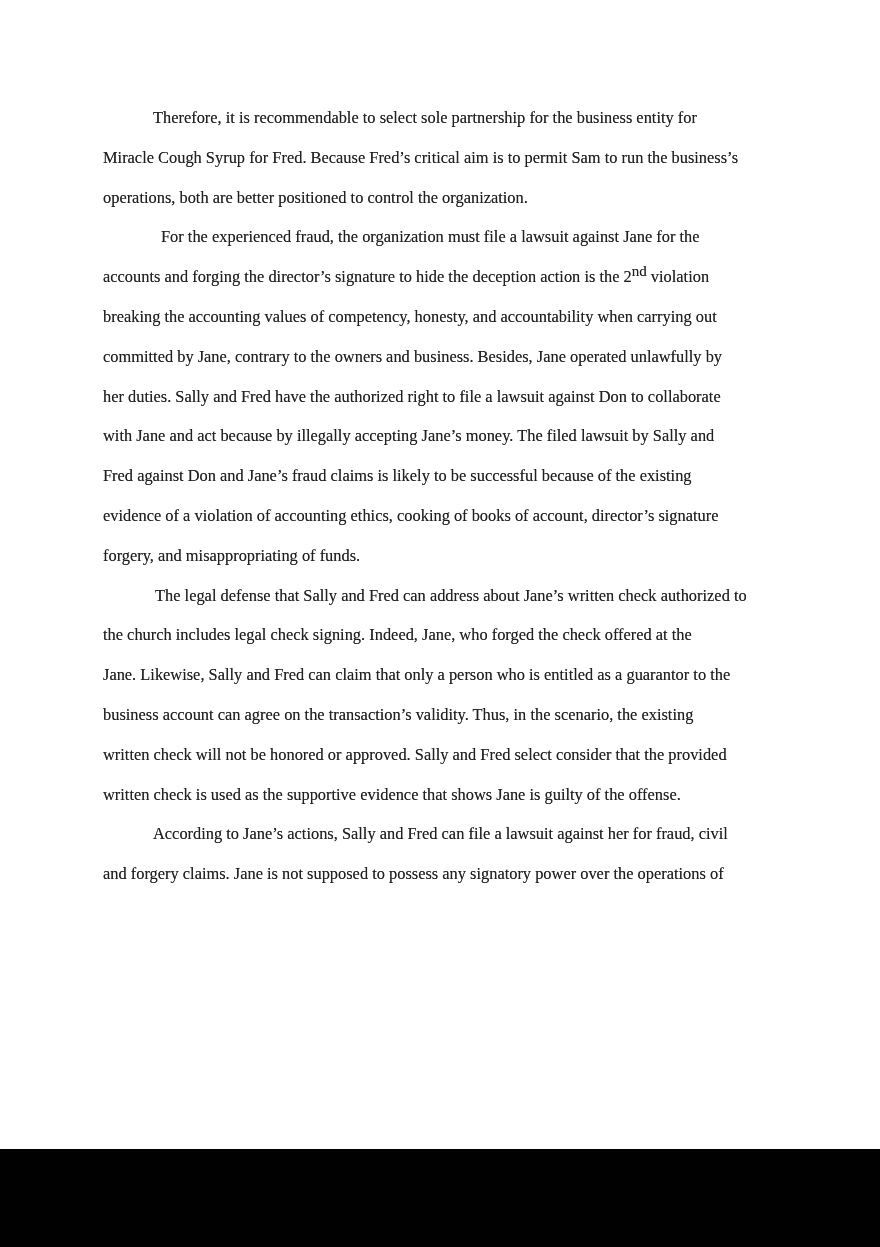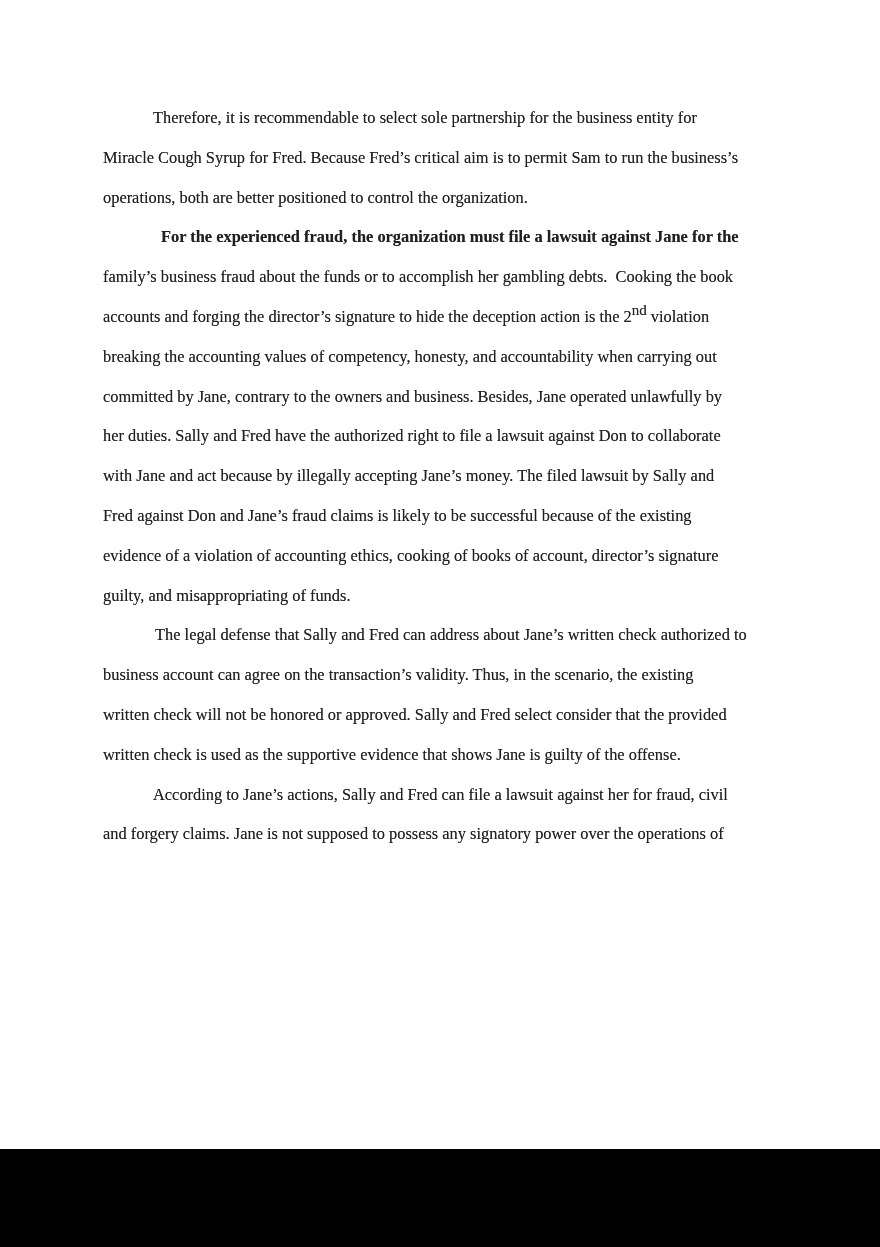--- a/index.html
+++ b/index.html
@@ -56,33 +56,34 @@
 <body>
 
 <div class="page">
   <div class="essay" id="essay" style="color: rgb(32, 32, 32);">
       <div class="paragraph">
         <div class="text-line" style="padding-left: 50px;">Therefore, it is recommendable to select sole partnership for the business entity for</div>
         <div class="text-line">Miracle Cough Syrup for Fred. Because Fred’s critical aim is to permit Sam to run the business’s</div>
         <div class="text-line">operations, both are better positioned to control the organization.</div>
       </div>
       <div class="paragraph">
-        <div class="text-line" style="padding-left: 58px; font-weight: bold;">For the experienced fraud, the organization must file a lawsuit against Jane for the</div>
-        <div class="text-line">family’s business fraud about the funds or to accomplish her gambling debts.  Cooking the book</div>
+        <div class="text-line" style="padding-left: 58px;">For the experienced fraud, the organization must file a lawsuit against Jane for the</div>
         <div class="text-line"><span>accounts and forging the director’s signature to hide the deception action is the 2</span><sup>nd</sup><span> violation</span></div>
         <div class="text-line">breaking the accounting values of competency, honesty, and accountability when carrying out</div>
         <div class="text-line">committed by Jane, contrary to the owners and business. Besides, Jane operated unlawfully by</div>
         <div class="text-line">her duties. Sally and Fred have the authorized right to file a lawsuit against Don to collaborate</div>
         <div class="text-line">with Jane and act because by illegally accepting Jane’s money. The filed lawsuit by Sally and</div>
         <div class="text-line">Fred against Don and Jane’s fraud claims is likely to be successful because of the existing</div>
         <div class="text-line">evidence of a violation of accounting ethics, cooking of books of account, director’s signature</div>
-        <div class="text-line">guilty, and misappropriating of funds.</div>
+        <div class="text-line">forgery, and misappropriating of funds.</div>
       </div>
       <div class="paragraph">
         <div class="text-line" style="padding-left: 52px;">The legal defense that Sally and Fred can address about Jane’s written check authorized to</div>
+        <div class="text-line">the church includes legal check signing. Indeed, Jane, who forged the check offered at the</div>
+        <div class="text-line">Jane. Likewise, Sally and Fred can claim that only a person who is entitled as a guarantor to the</div>
         <div class="text-line">business account can agree on the transaction’s validity. Thus, in the scenario, the existing</div>
         <div class="text-line">written check will not be honored or approved. Sally and Fred select consider that the provided</div>
         <div class="text-line">written check is used as the supportive evidence that shows Jane is guilty of the offense.</div>
       </div>
       <div class="paragraph">
         <div class="text-line" style="padding-left: 50px;">According to Jane’s actions, Sally and Fred can file a lawsuit against her for fraud, civil</div>
         <div class="text-line">and forgery claims. Jane is not supposed to possess any signatory power over the operations of</div>
       </div>
     </div>
   <div class="bottom-bar" style="background: rgb(1, 1, 1);"></div>

